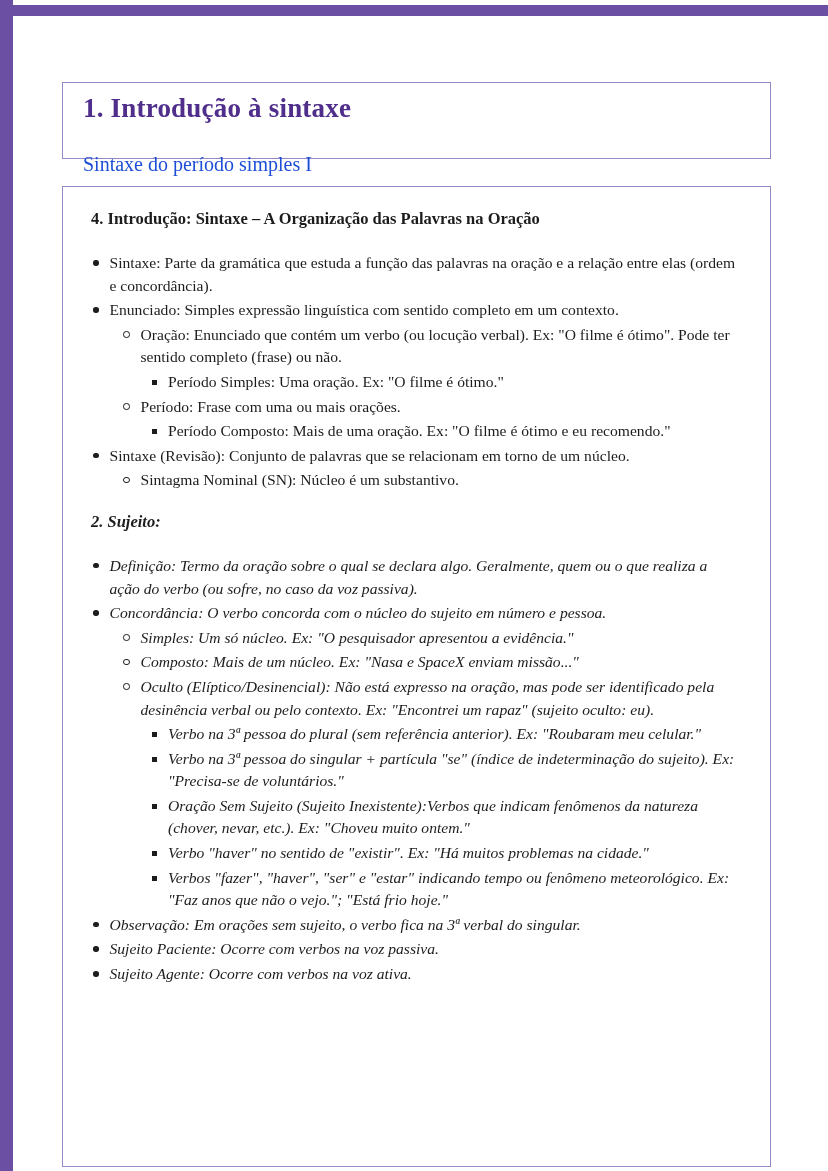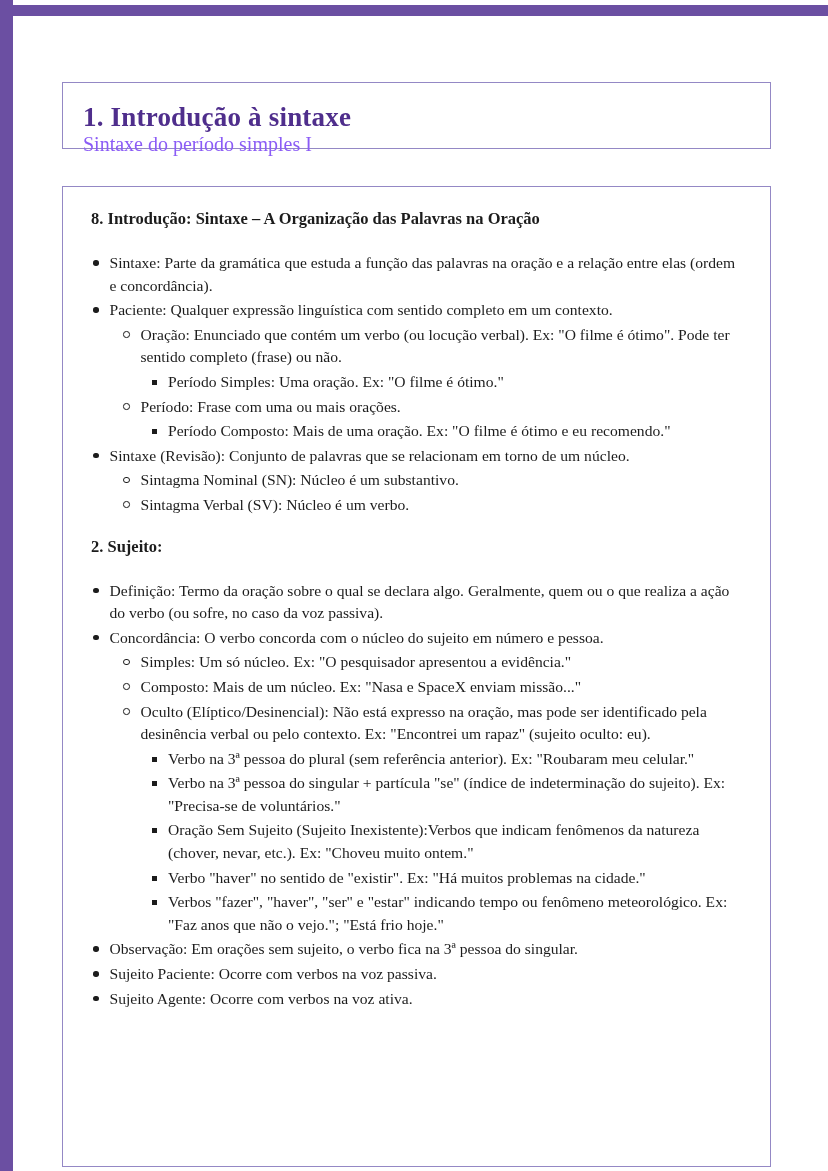--- a/index.html
+++ b/index.html
@@ -11,35 +11,35 @@
   }
   .top-accent-bar {
     position:absolute; top:5px; left:0; width:828px; height:11px;
     background:var(--accent,#6b4fa2);
   }
   .left-accent-stripe {
     position:absolute; top:0; left:0; width:13px; height:1171px;
     background:var(--accent,#6b4fa2);
   }
   .header-card {
-    position:absolute; left:62px; top:82px; width:709px; height:67px;
+    position:absolute; left:62px; top:82px; width:709px; height:77px;
     border:1px solid var(--border-color,#9488c5);
-    padding:18px 20px; background:#fff;
+    padding:9px 20px; background:#fff;
   }
   .page-title {
     font-size:27px; font-weight:700; line-height:1.2;
     color:var(--title-color,#4f2e8c); letter-spacing:0.2px;
   }
-  .page-subtitle { font-size:20px; line-height:1.12; color:#8b5cf6; }
+  .page-subtitle { font-size:20px; line-height:1.12; color:#1d4ed8;margin-top:29px; }
   .notes-card {
     position:absolute; left:62px; top:186px; width:709px; height:981px;
     border:1px solid var(--border-color,#9488c5);
     padding:22px 30px 18px 28px; background:#fff; overflow:hidden;
   }
-  .section:not(:first-child) { margin-top:20px; }
+  .section:not(:first-child) { margin-top:20px;font-style:italic; }
   .section-heading { font-size:16.5px; font-weight:700; margin:0 0 23px; }
   .list-item {
     display:flex; align-items:flex-start;
     font-size:15.6px; line-height:22.6px; margin-bottom:2px;justify-content:space-between;
   }
   .l1 { padding-left:2px; }
   .l2 { padding-left:32px; }
   .l3 { padding-left:61px; }
   .marker { flex:0 0 auto; margin:8px 11px 0 0; }
   .disc   { width:5.5px; height:5.5px; border-radius:50%; background:#1c1c1c; }
@@ -54,29 +54,29 @@
 <div class="left-accent-stripe"></div>
 
 <div class="header-card">
   <div class="page-title">1. Introdução à sintaxe</div>
   <div class="page-subtitle">Sintaxe do período simples I</div>
 </div>
 
 <div class="notes-card">
 
   <div class="section">
-    <div class="section-heading">8. Introdução: Sintaxe – A Organização das Palavras na Oração</div>
+    <div class="section-heading">4. Introdução: Sintaxe – A Organização das Palavras na Oração</div>
 
     <div class="list-item l1">
       <span class="marker disc"></span>
       <span class="item-text">Sintaxe: Parte da gramática que estuda a função das palavras na oração e a relação entre elas (ordem e concordância).</span>
     </div>
     <div class="list-item l1">
       <span class="marker disc"></span>
-      <span class="item-text">Paciente: Qualquer expressão linguística com sentido completo em um contexto.</span>
+      <span class="item-text">Enunciado: Simples expressão linguística com sentido completo em um contexto.</span>
     </div>
     <div class="list-item l2">
       <span class="marker ring"></span>
       <span class="item-text">Oração: Enunciado que contém um verbo (ou locução verbal). Ex: "O filme é ótimo". Pode ter sentido completo (frase) ou não.</span>
     </div>
     <div class="list-item l3">
       <span class="marker square"></span>
       <span class="item-text">Período Simples: Uma oração. Ex: "O filme é ótimo."</span>
     </div>
     <div class="list-item l2">
@@ -87,24 +87,20 @@
       <span class="marker square"></span>
       <span class="item-text">Período Composto: Mais de uma oração. Ex: "O filme é ótimo e eu recomendo."</span>
     </div>
     <div class="list-item l1">
       <span class="marker disc"></span>
       <span class="item-text">Sintaxe (Revisão): Conjunto de palavras que se relacionam em torno de um núcleo.</span>
     </div>
     <div class="list-item l2">
       <span class="marker ring"></span>
       <span class="item-text">Sintagma Nominal (SN): Núcleo é um substantivo.</span>
-    </div>
-    <div class="list-item l2">
-      <span class="marker ring"></span>
-      <span class="item-text">Sintagma Verbal (SV): Núcleo é um verbo.</span>
     </div>
   </div>
 
   <div class="section">
     <div class="section-heading">2. Sujeito:</div>
 
     <div class="list-item l1">
       <span class="marker disc"></span>
       <span class="item-text">Definição: Termo da oração sobre o qual se declara algo. Geralmente, quem ou o que realiza a ação do verbo (ou sofre, no caso da voz passiva).</span>
     </div>
@@ -139,21 +135,21 @@
     <div class="list-item l3">
       <span class="marker square"></span>
       <span class="item-text">Verbo "haver" no sentido de "existir". Ex: "Há muitos problemas na cidade."</span>
     </div>
     <div class="list-item l3">
       <span class="marker square"></span>
       <span class="item-text">Verbos "fazer", "haver", "ser" e "estar" indicando tempo ou fenômeno meteorológico. Ex: "Faz anos que não o vejo."; "Está frio hoje."</span>
     </div>
     <div class="list-item l1">
       <span class="marker disc"></span>
-      <span class="item-text">Observação: Em orações sem sujeito, o verbo fica na 3ª pessoa do singular.</span>
+      <span class="item-text">Observação: Em orações sem sujeito, o verbo fica na 3ª verbal do singular.</span>
     </div>
     <div class="list-item l1">
       <span class="marker disc"></span>
       <span class="item-text">Sujeito Paciente: Ocorre com verbos na voz passiva.</span>
     </div>
     <div class="list-item l1">
       <span class="marker disc"></span>
       <span class="item-text">Sujeito Agente: Ocorre com verbos na voz ativa.</span>
     </div>
   </div>

